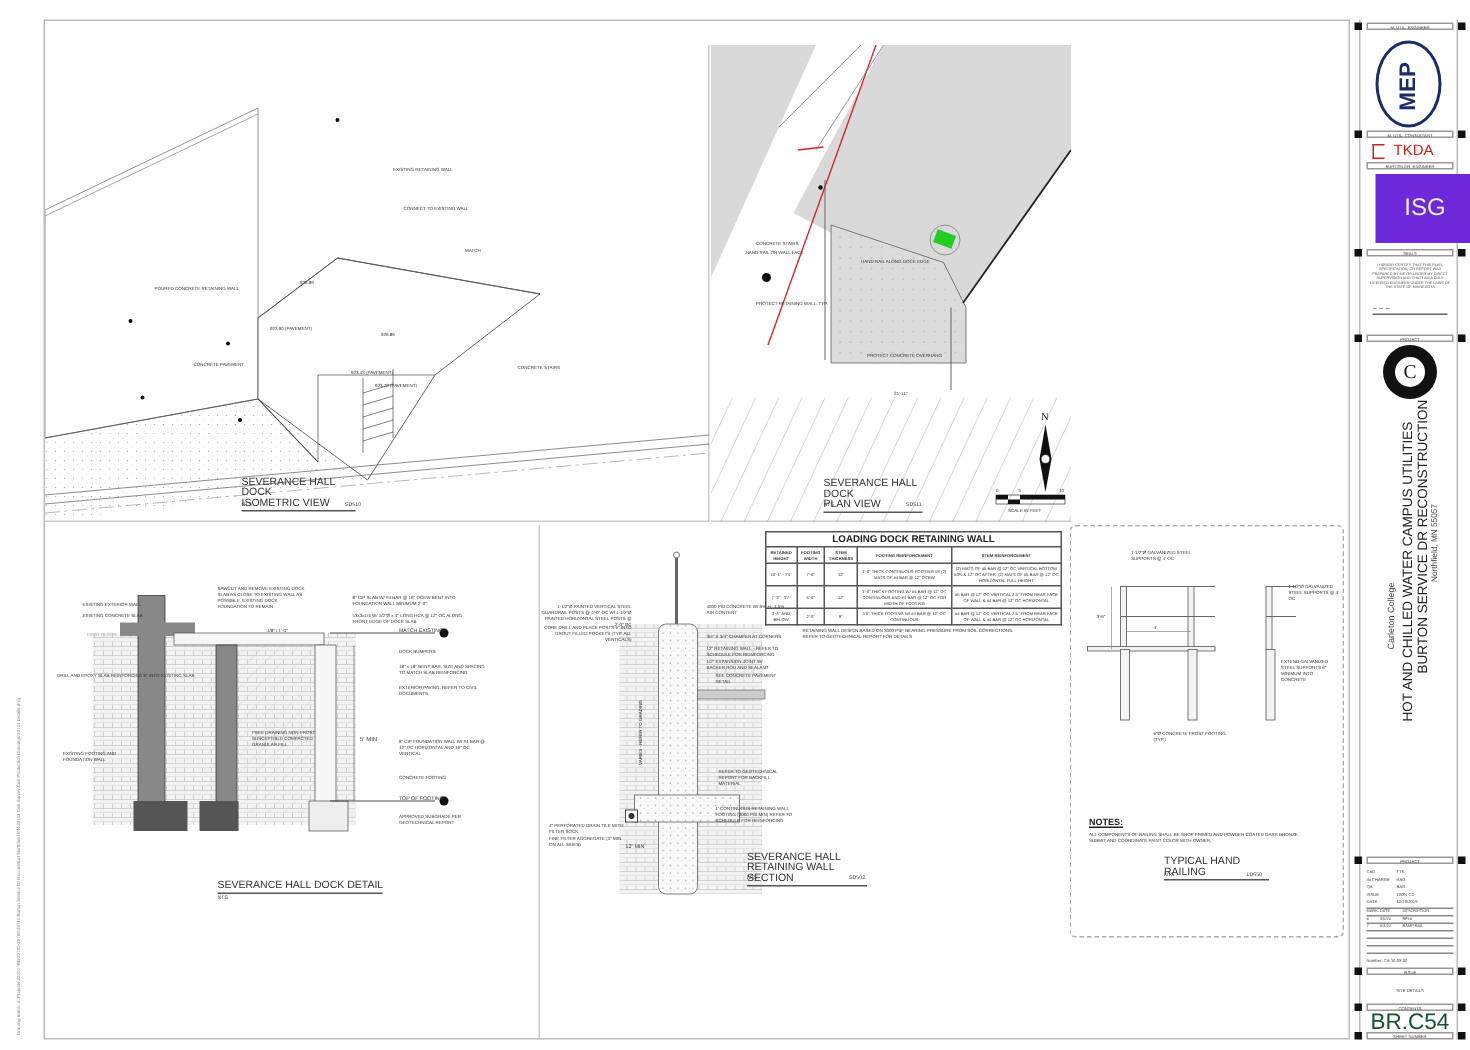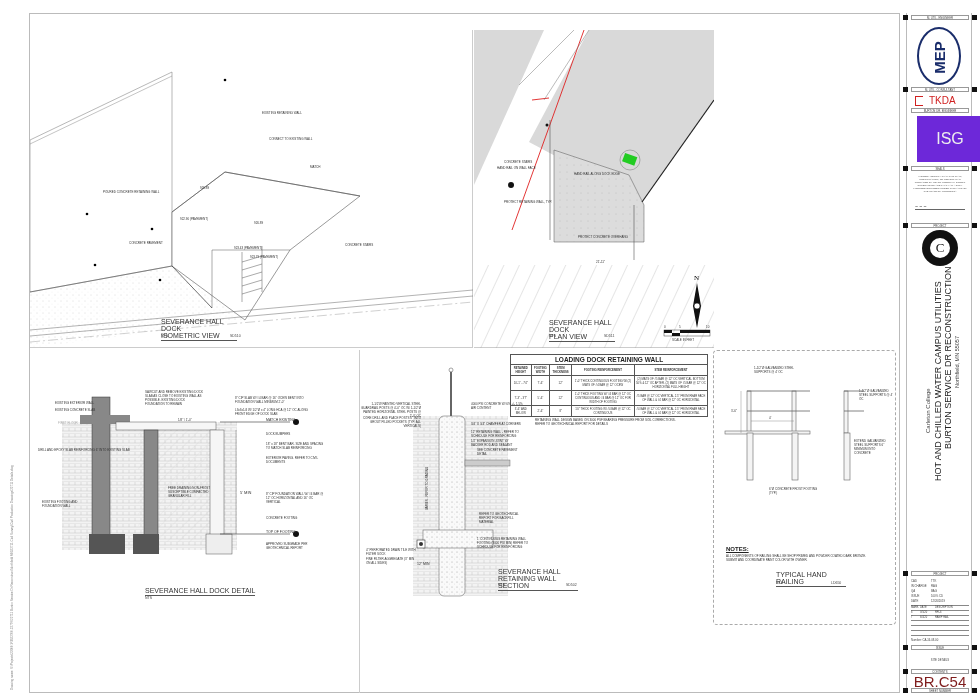--- a/index.html
+++ b/index.html
@@ -374,17 +374,17 @@
     <div style="height:5px;border-bottom:0.5px solid #888;"></div>
   </div>
   <div class="abs" style="left:4px;top:625px;font-size:2.8px;color:#444;">Number: CA-16.08.00</div>
   <div class="blk" style="left:-4px;top:632px;"></div>
     <div class="blk" style="left:65px;top:632px;"></div>
   <div class="tb-box" style="top:632px;height:5px;">ISSUE</div>
   <div class="abs" style="left:4px;top:645px;width:58px;font-size:2.8px;text-align:center;color:#444;">SITE DETAILS</div>
   <div class="blk" style="left:-4px;top:656px;"></div>
     <div class="blk" style="left:65px;top:656px;"></div>
   <div class="tb-box" style="top:656px;height:5px;">CONTENTS</div>
-  <div class="abs" style="left:2px;top:660px;width:62px;font-size:15px;text-align:center;color:#7f1d1d;">BR.C54</div>
+  <div class="abs" style="left:2px;top:660px;width:62px;font-size:15px;text-align:center;color:#14532d;">BR.C54</div>
   <div class="blk" style="left:-4px;top:675px;"></div>
     <div class="blk" style="left:65px;top:675px;"></div>
   <div class="tb-box" style="top:675px;height:5px;">SHEET NUMBER</div>
 </div>
 
 </body></html>

